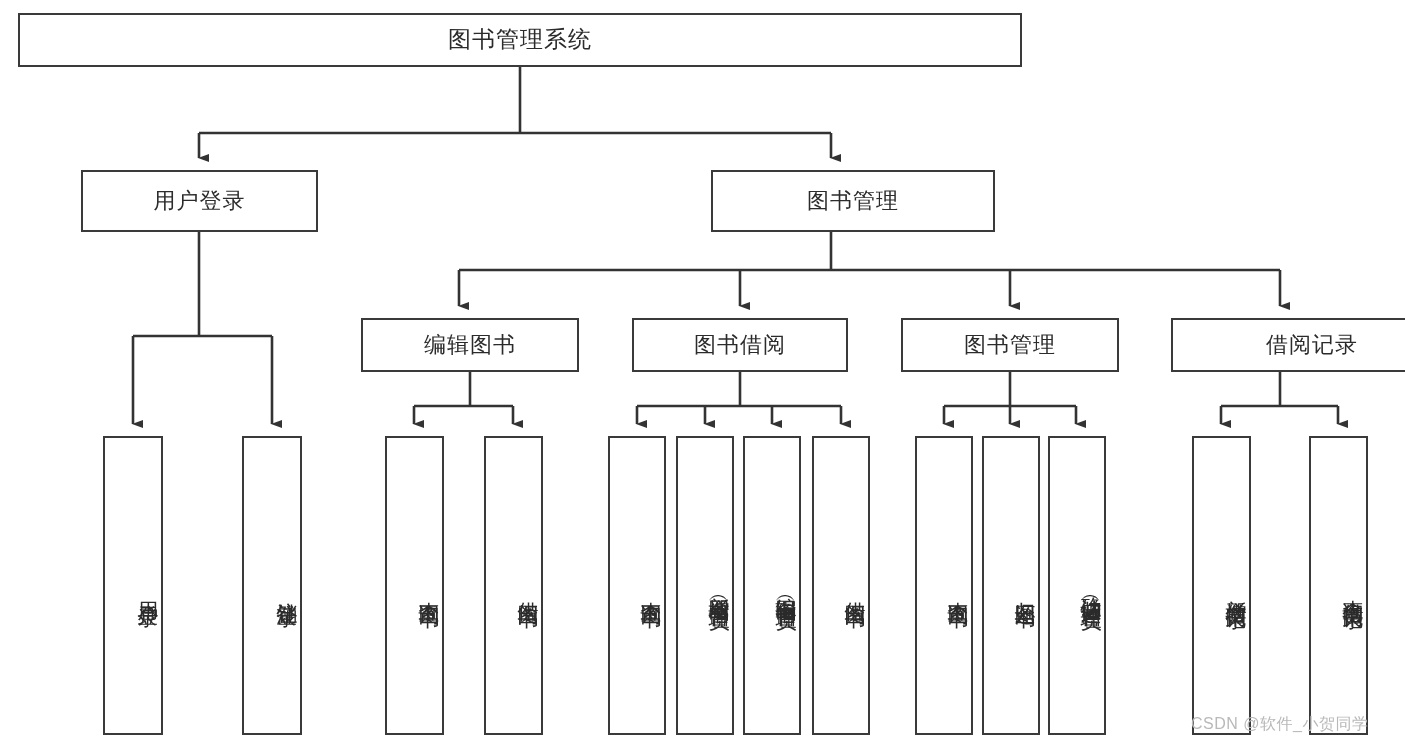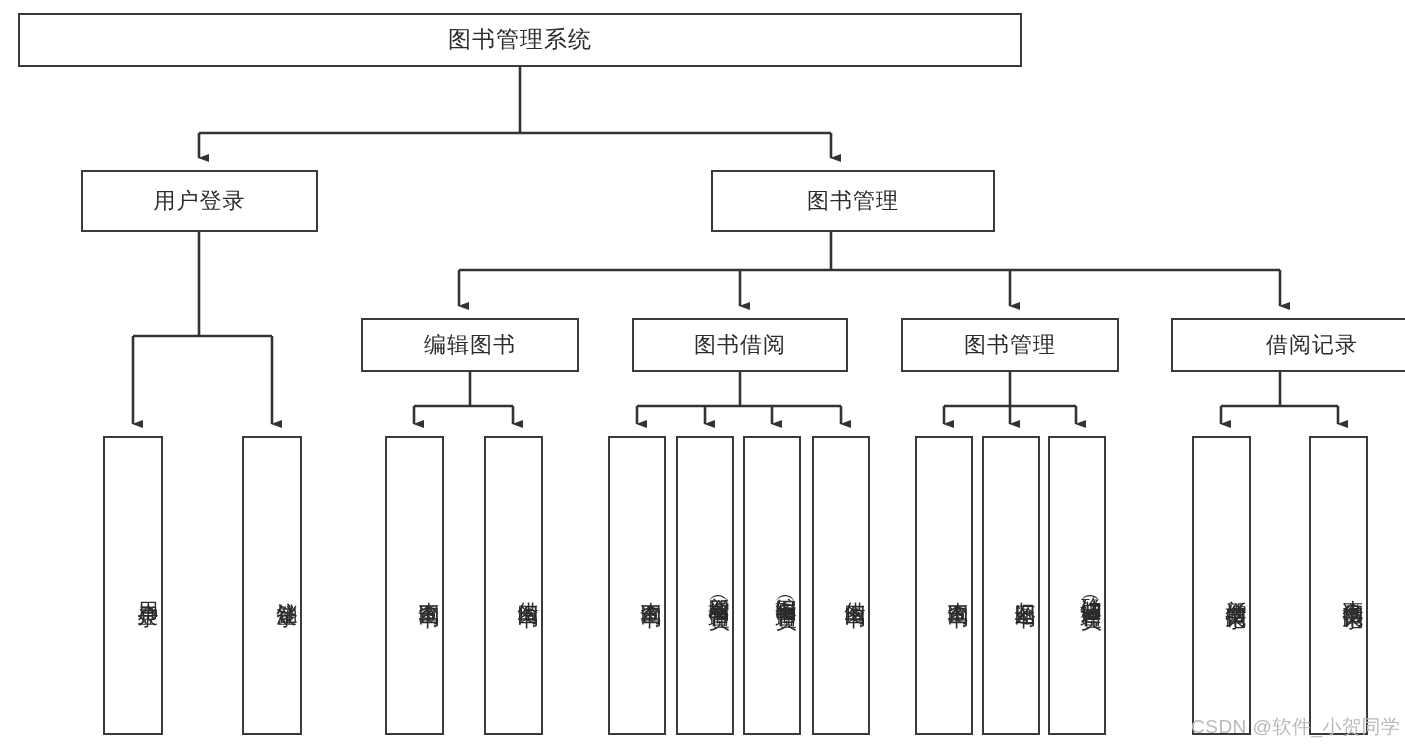--- a/index.html
+++ b/index.html
@@ -57,21 +57,21 @@
     padding-top: 6px;
     text-align: center;
   }
   .node-v .vtext {
     writing-mode: vertical-rl;
     text-orientation: upright;
     display: block;
   }
   .watermark {
     position: absolute;
-    font-size: 19px;
+    font-size: 16px;
     color: #b9b9b9;
     white-space: nowrap;
     z-index: 5;
     letter-spacing: 0.5px;
   }
 </style>
 </head>
 <body>
 
 <div id="canvas">

